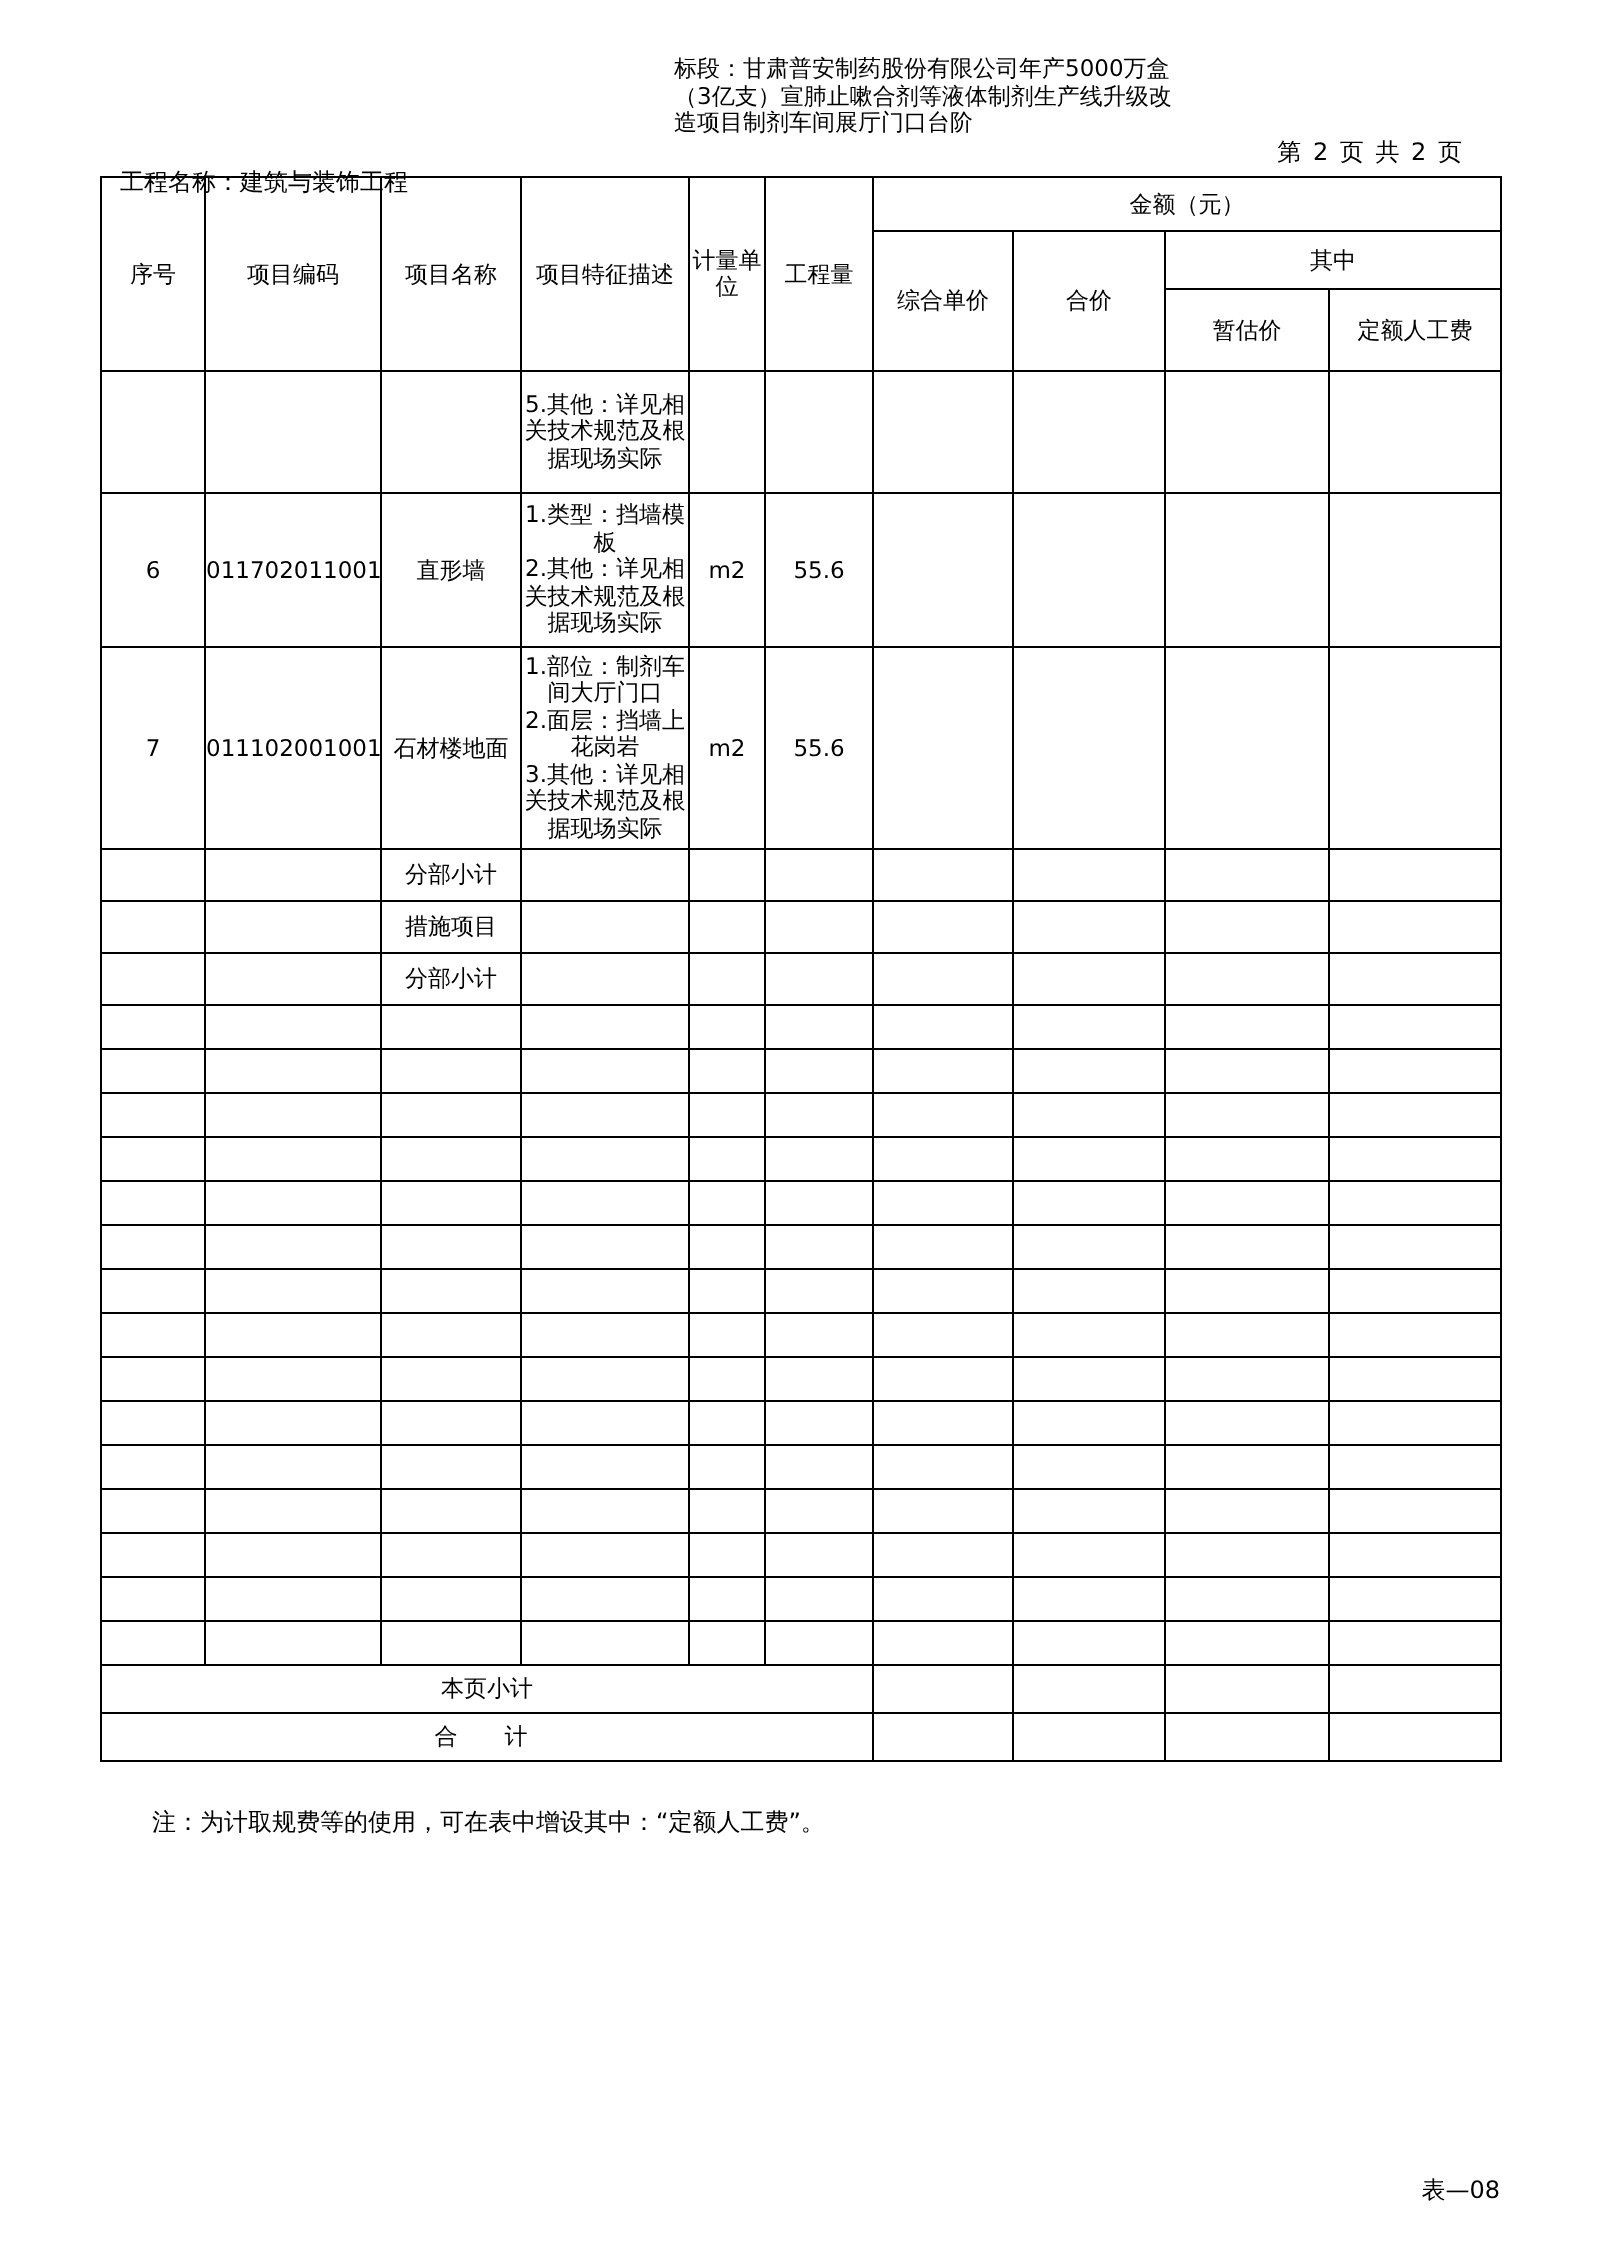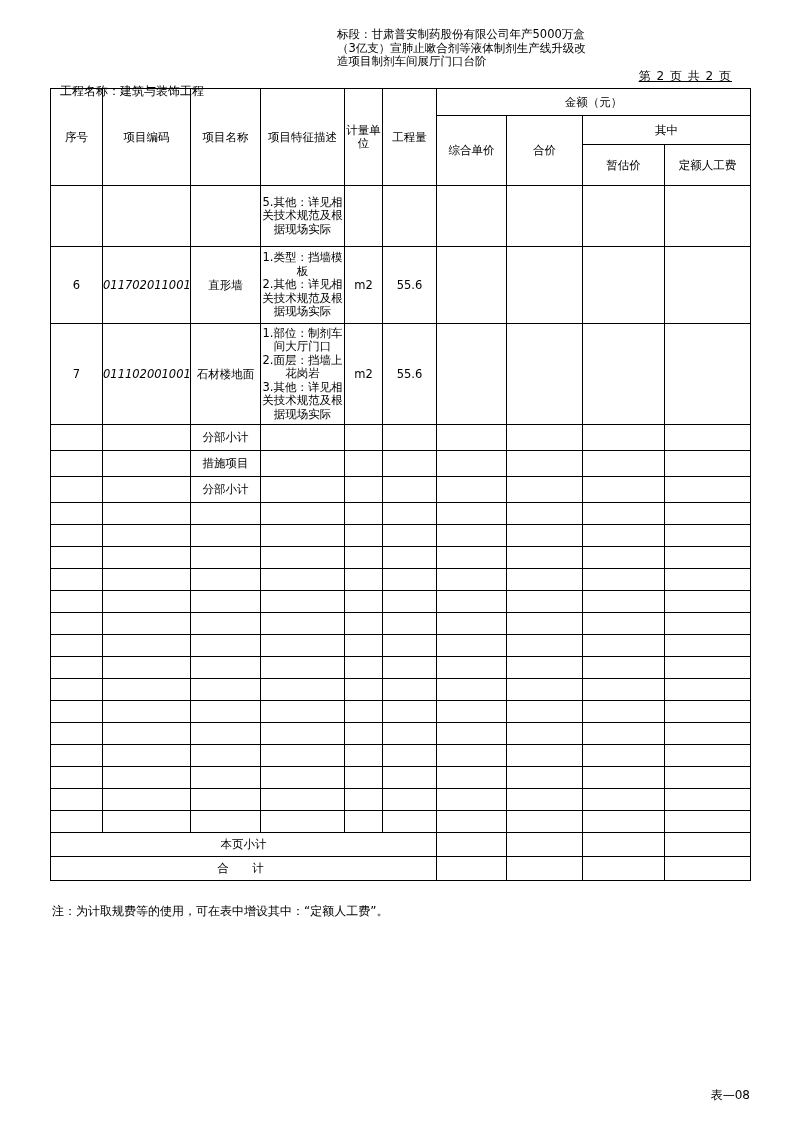--- a/index.html
+++ b/index.html
@@ -62,21 +62,20 @@
   .meta-projname {
     position: absolute;
     left: 10px;
     top: 15px;
   }
   .meta-pages {
     position: absolute;
     right: 18px;
     top: 0;
     letter-spacing: 1px;
-    text-decoration: underline;
   }
   table.main {
     border-collapse: collapse;
     width: 700px;
     table-layout: fixed;
     margin-top: 4px;
   }
   table.main td, table.main th {
     border: 1px solid #000000;
     font-weight: normal;
@@ -99,32 +98,31 @@
     padding: 3px 2px 3px 3px;
     word-break: break-all;
   }
   .cell-name {
     text-align: left;
     padding-left: 4px;
     font-size: 12px;
   }
   .cell-code {
     font-size: 11.5px;
-    font-style: italic;
   }
   .row-empty td { height: 21px; }
   .row-sub td { height: 25px; }
   .row-total td { height: 23px; }
   .sp {
     letter-spacing: 6px;
     padding-left: 6px;
   }
   .note {
     margin-top: 22px;
-    margin-left: 2px;
+    margin-left: 26px;
     font-size: 12px;
   }
   .formno {
     position: absolute;
     right: 50px;
     bottom: 52px;
     font-size: 12px;
   }
   .unit-cell { font-size: 11px; line-height: 13px; }
 </style>

